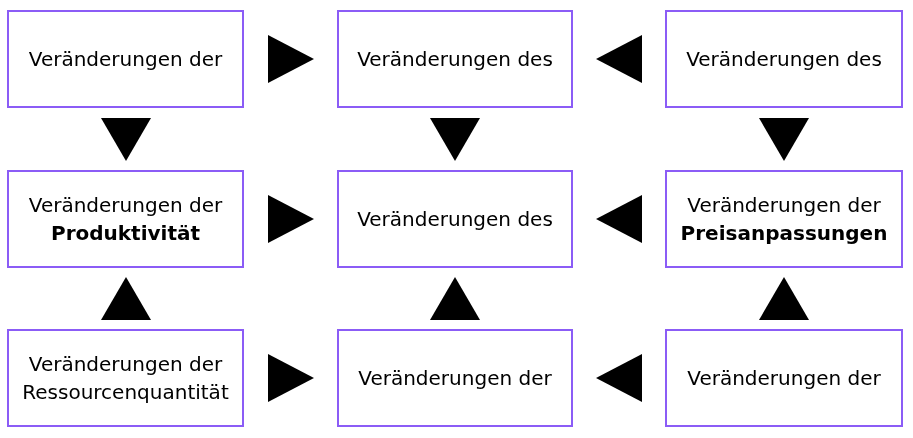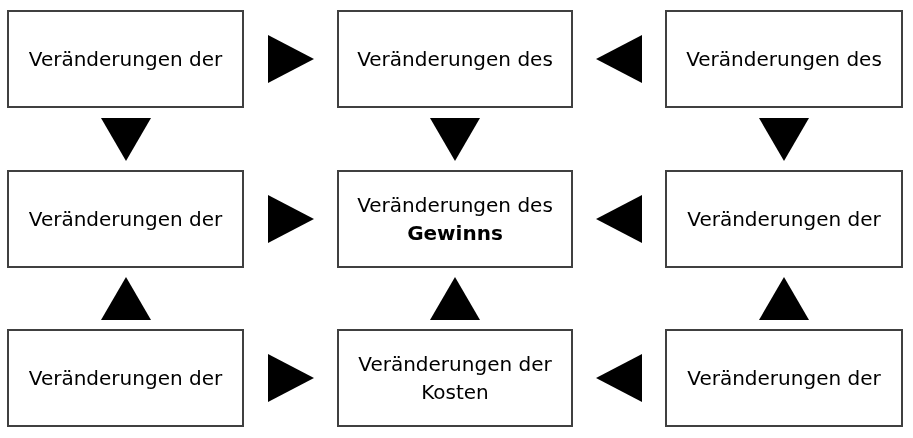--- a/index.html
+++ b/index.html
@@ -12,21 +12,21 @@
   .diagram {
     box-sizing: border-box;
     width: 913px; height: 438px;
     padding: 10px 8px 10px 7px;
     display: grid;
     grid-template-columns: 237px 93px 236px 92px 238px;
     grid-template-rows: 98px 62px 98px 61px 98px;
   }
   .box {
     box-sizing: border-box;
-    border: 2px solid #404040;
+    border: 2px solid #8b5cf6;
     background: #ffffff;
     display: flex;
     flex-direction: column;
     align-items: center;
     justify-content: center;
     text-align: center;
     font-size: 20px;
     line-height: 28px;
   }
   .box .emph { font-weight: bold; }
@@ -87,54 +87,55 @@
   </div>
   <div class="acell r2 c3">
     <div class="tri tri-down"></div>
   </div>
   <div class="acell r2 c5">
     <div class="tri tri-down"></div>
   </div>
 
   <div class="box r3 c1">
     <span>Veränderungen der</span>
+    <span class="emph">Produktivität</span>
   </div>
   <div class="acell r3 c2">
     <div class="tri tri-right"></div>
   </div>
   <div class="box r3 c3">
     <span>Veränderungen des</span>
-    <span class="emph">Gewinns</span>
   </div>
   <div class="acell r3 c4">
     <div class="tri tri-left"></div>
   </div>
   <div class="box r3 c5">
     <span>Veränderungen der</span>
+    <span class="emph">Preisanpassungen</span>
   </div>
 
   <div class="acell r4 c1">
     <div class="tri tri-up"></div>
   </div>
   <div class="acell r4 c3">
     <div class="tri tri-up"></div>
   </div>
   <div class="acell r4 c5">
     <div class="tri tri-up"></div>
   </div>
 
   <div class="box r5 c1">
     <span>Veränderungen der</span>
+    <span>Ressourcenquantität</span>
   </div>
   <div class="acell r5 c2">
     <div class="tri tri-right"></div>
   </div>
   <div class="box r5 c3">
     <span>Veränderungen der</span>
-    <span>Kosten</span>
   </div>
   <div class="acell r5 c4">
     <div class="tri tri-left"></div>
   </div>
   <div class="box r5 c5">
     <span>Veränderungen der</span>
   </div>
 
 </div>
 

